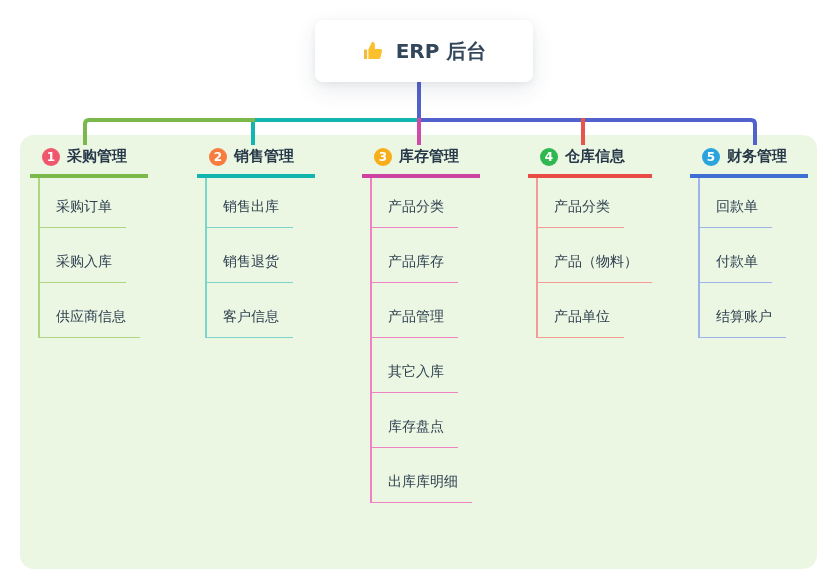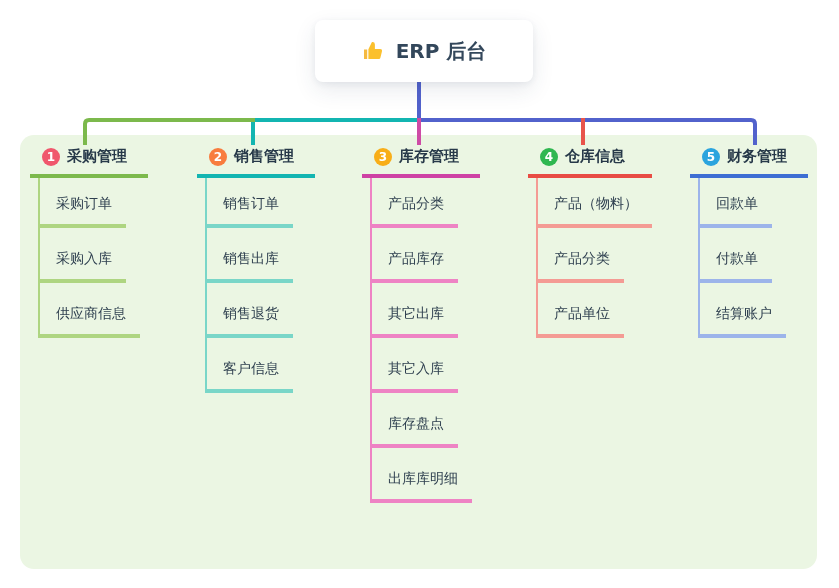--- a/index.html
+++ b/index.html
@@ -36,21 +36,21 @@
     color:#fff;font-size:12px;font-weight:600;line-height:1;
   }
   .branch-label{font-size:15px;font-weight:600;color:#273949;white-space:nowrap;}
   .children{margin-left:8px;border-left:2px solid #000;}
   .child{height:55px;display:flex;align-items:flex-end;}
   .child:first-child{height:50px;}
   .child span{
     display:inline-block;white-space:nowrap;
     padding:0 14px 11px 16px;
     font-size:14px;color:#2f4050;
-    border-bottom:4px solid #ef4444;
+    border-bottom:1px solid #ef4444;
   }
   
   .b1 .branch-title{border-color:#7cb94c}.b1 .badge{background:#f0576d}
   .b1 .children{border-color:#aed581}.b1 .child span{border-color:#aed581}
   .b2 .branch-title{border-color:#13b5b1}.b2 .badge{background:#f87c3e}
   .b2 .children{border-color:#79d6c8}.b2 .child span{border-color:#79d6c8}
   .b3 .branch-title{border-color:#ce42a4}.b3 .badge{background:#f8ae18}
   .b3 .children{border-color:#ee83c4}.b3 .child span{border-color:#ee83c4}
   .b4 .branch-title{border-color:#e84c44}.b4 .badge{background:#2fb750}
   .b4 .children{border-color:#f49b94}.b4 .child span{border-color:#f49b94}
@@ -98,23 +98,20 @@
     </div>
   </div>
 
   <div class="branch b2" style="left:197px">
     <div class="branch-title">
       <span class="badge">2</span>
       <span class="branch-label">销售管理</span>
     </div>
     <div class="children">
       <div class="child">
-          <span>销售订单</span>
-        </div>
-      <div class="child">
           <span>销售出库</span>
         </div>
       <div class="child">
           <span>销售退货</span>
         </div>
       <div class="child">
           <span>客户信息</span>
         </div>
     </div>
   </div>
@@ -125,45 +122,45 @@
       <span class="branch-label">库存管理</span>
     </div>
     <div class="children">
       <div class="child">
           <span>产品分类</span>
         </div>
       <div class="child">
           <span>产品库存</span>
         </div>
       <div class="child">
-          <span>其它出库</span>
+          <span>产品管理</span>
         </div>
       <div class="child">
           <span>其它入库</span>
         </div>
       <div class="child">
           <span>库存盘点</span>
         </div>
       <div class="child">
           <span>出库库明细</span>
         </div>
     </div>
   </div>
 
   <div class="branch b4" style="left:528px">
     <div class="branch-title">
       <span class="badge">4</span>
       <span class="branch-label">仓库信息</span>
     </div>
     <div class="children">
       <div class="child">
-          <span>产品（物料）</span>
+          <span>产品分类</span>
         </div>
       <div class="child">
-          <span>产品分类</span>
+          <span>产品（物料）</span>
         </div>
       <div class="child">
           <span>产品单位</span>
         </div>
     </div>
   </div>
 
   <div class="branch b5" style="left:690px">
     <div class="branch-title">
       <span class="badge">5</span>

